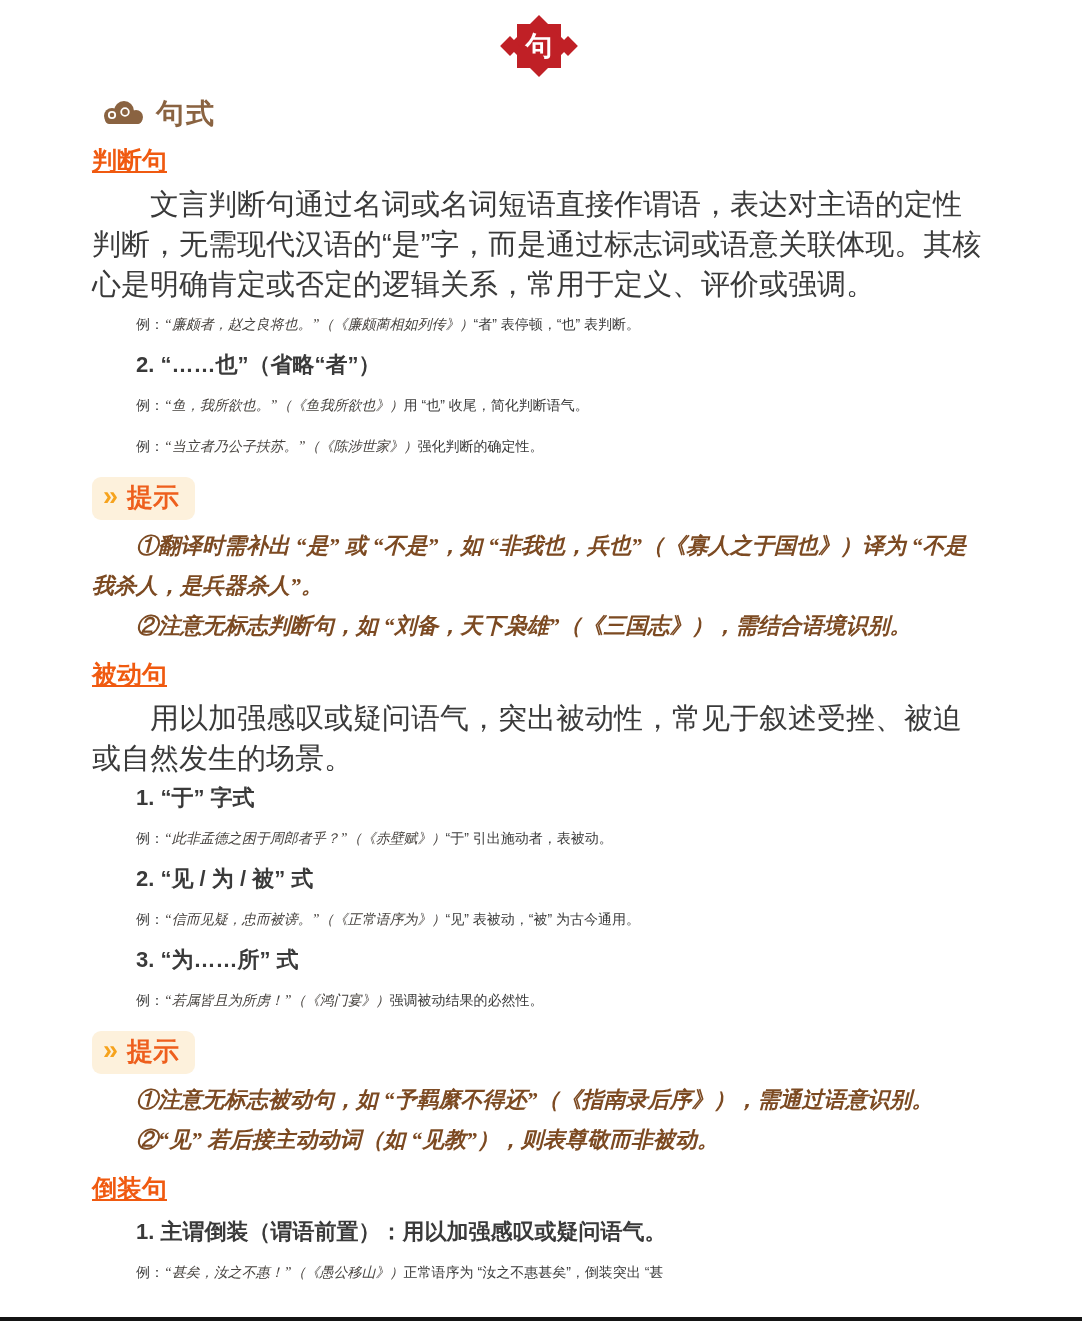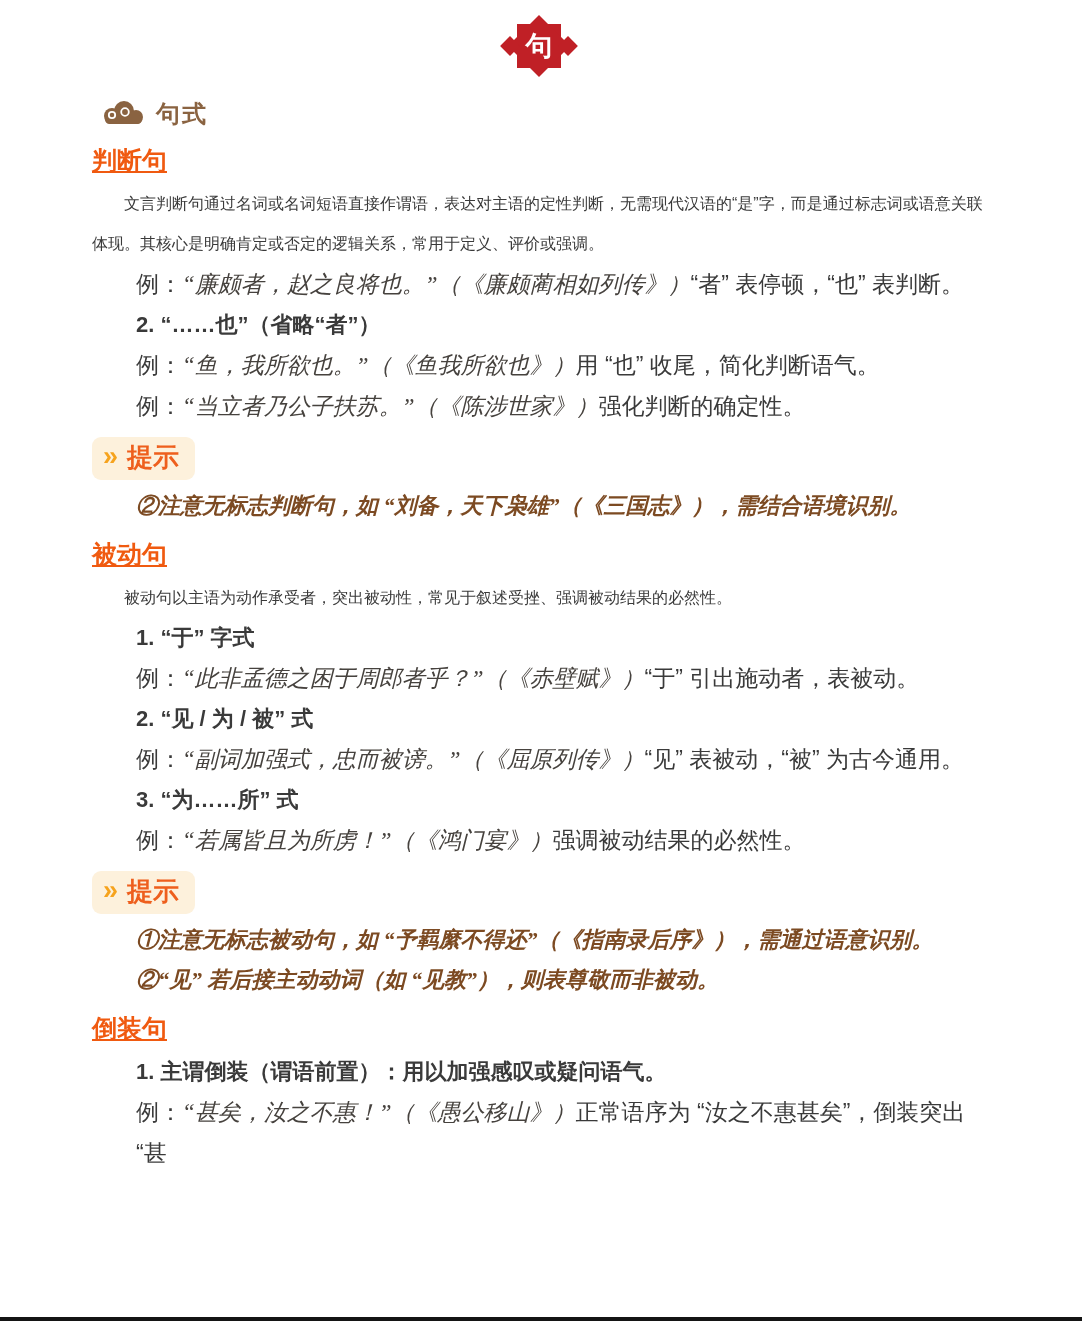--- a/index.html
+++ b/index.html
@@ -23,29 +23,29 @@
   .seal .pt-r { right: 0px; }
   .seal .seal-char {
     position: absolute; inset: 0; display: flex; align-items: center; justify-content: center;
     color: #ffffff; font-size: 27px; font-weight: bold;
     font-family: "Liberation Serif", serif;
   }
 
   
   .title-row { display: flex; align-items: center; gap: 10px; margin: 0 0 10px 8px; height: 36px; }
   .cloud-icon { width: 46px; height: 28px; flex: 0 0 auto; }
-  .page-title { font-size: 24px; font-weight: bold; color: #8a6341; letter-spacing: 2px; }
+  .page-title { font-size: 28px; font-weight: bold; color: #8a6341; letter-spacing: 2px; }
 
   
   .sec-heading { font-size: 25px; font-weight: bold; color: #f05a10; margin: 12px 0 7px 0; line-height: 33px; text-decoration: underline; }
 
   
-  .intro { font-size: 16px; line-height: 40px; text-indent: 2em; margin: 0; }
+  .intro { font-size: 29px; line-height: 40px; text-indent: 2em; margin: 0; }
   .point-title { font-size: 22px; font-weight: bold; color: #3a3a3a; margin: 0; padding-left: 44px; line-height: 40px; }
-  .example { font-size: 23px; margin: 0; padding-left: 44px; line-height: 40px; }
+  .example { font-size: 14px; margin: 0; padding-left: 44px; line-height: 40px; }
   .ex-quote { font-family: "Liberation Serif", serif; font-style: italic; color: #46423e; }
   .ex-note { font-family: "Liberation Sans", sans-serif; font-style: normal; }
 
   
   .tip-row { margin: 10px 0 6px 0; }
   .tip-badge {
     display: inline-flex; align-items: center; gap: 9px;
     background: #fdf1dc; border-radius: 9px; padding: 3px 16px 5px 11px;
   }
   .tip-arrow { color: #f6a31d; font-size: 27px; font-weight: bold; line-height: 1; transform: translateY(-1px); }
@@ -95,32 +95,33 @@
     <p class="example"><span class="ex-label">例：</span><span class="ex-quote">“鱼，我所欲也。”（《鱼我所欲也》）</span><span class="ex-note">用 “也” 收尾，简化判断语气。</span></p>
 
     <p class="example"><span class="ex-label">例：</span><span class="ex-quote">“当立者乃公子扶苏。”（《陈涉世家》）</span><span class="ex-note">强化判断的确定性。</span></p>
 
     <div class="tip-row">
       <span class="tip-badge">
         <span class="tip-arrow">»</span>
         <span class="tip-label">提示</span>
       </span>
     </div>
+    <p class="tip-text">①翻译时需补出 “是” 或 “不是”，如 “非我也，兵也”（《寡人之于国也》）译为 “不是我杀人，是兵器杀人”。</p>
     <p class="tip-text">②注意无标志判断句，如 “刘备，天下枭雄”（《三国志》），需结合语境识别。</p>
   </div>
 
   <div>
     <h2 class="sec-heading">被动句</h2>
-    <p class="intro">被动句以主语为动作承受者，突出被动性，常见于叙述受挫、强调被动结果的必然性。</p>
+    <p class="intro">用以加强感叹或疑问语气，突出被动性，常见于叙述受挫、被迫或自然发生的场景。</p>
 
     <p class="point-title">1. “于” 字式</p>
     <p class="example"><span class="ex-label">例：</span><span class="ex-quote">“此非孟德之困于周郎者乎？”（《赤壁赋》）</span><span class="ex-note">“于” 引出施动者，表被动。</span></p>
 
     <p class="point-title">2. “见 / 为 / 被” 式</p>
-    <p class="example"><span class="ex-label">例：</span><span class="ex-quote">“副词加强式，忠而被谤。”（《屈原列传》）</span><span class="ex-note">“见” 表被动，“被” 为古今通用。</span></p>
+    <p class="example"><span class="ex-label">例：</span><span class="ex-quote">“信而见疑，忠而被谤。”（《正常语序为》）</span><span class="ex-note">“见” 表被动，“被” 为古今通用。</span></p>
 
     <p class="point-title">3. “为……所” 式</p>
     <p class="example"><span class="ex-label">例：</span><span class="ex-quote">“若属皆且为所虏！”（《鸿门宴》）</span><span class="ex-note">强调被动结果的必然性。</span></p>
 
     <div class="tip-row">
       <span class="tip-badge">
         <span class="tip-arrow">»</span>
         <span class="tip-label">提示</span>
       </span>
     </div>

